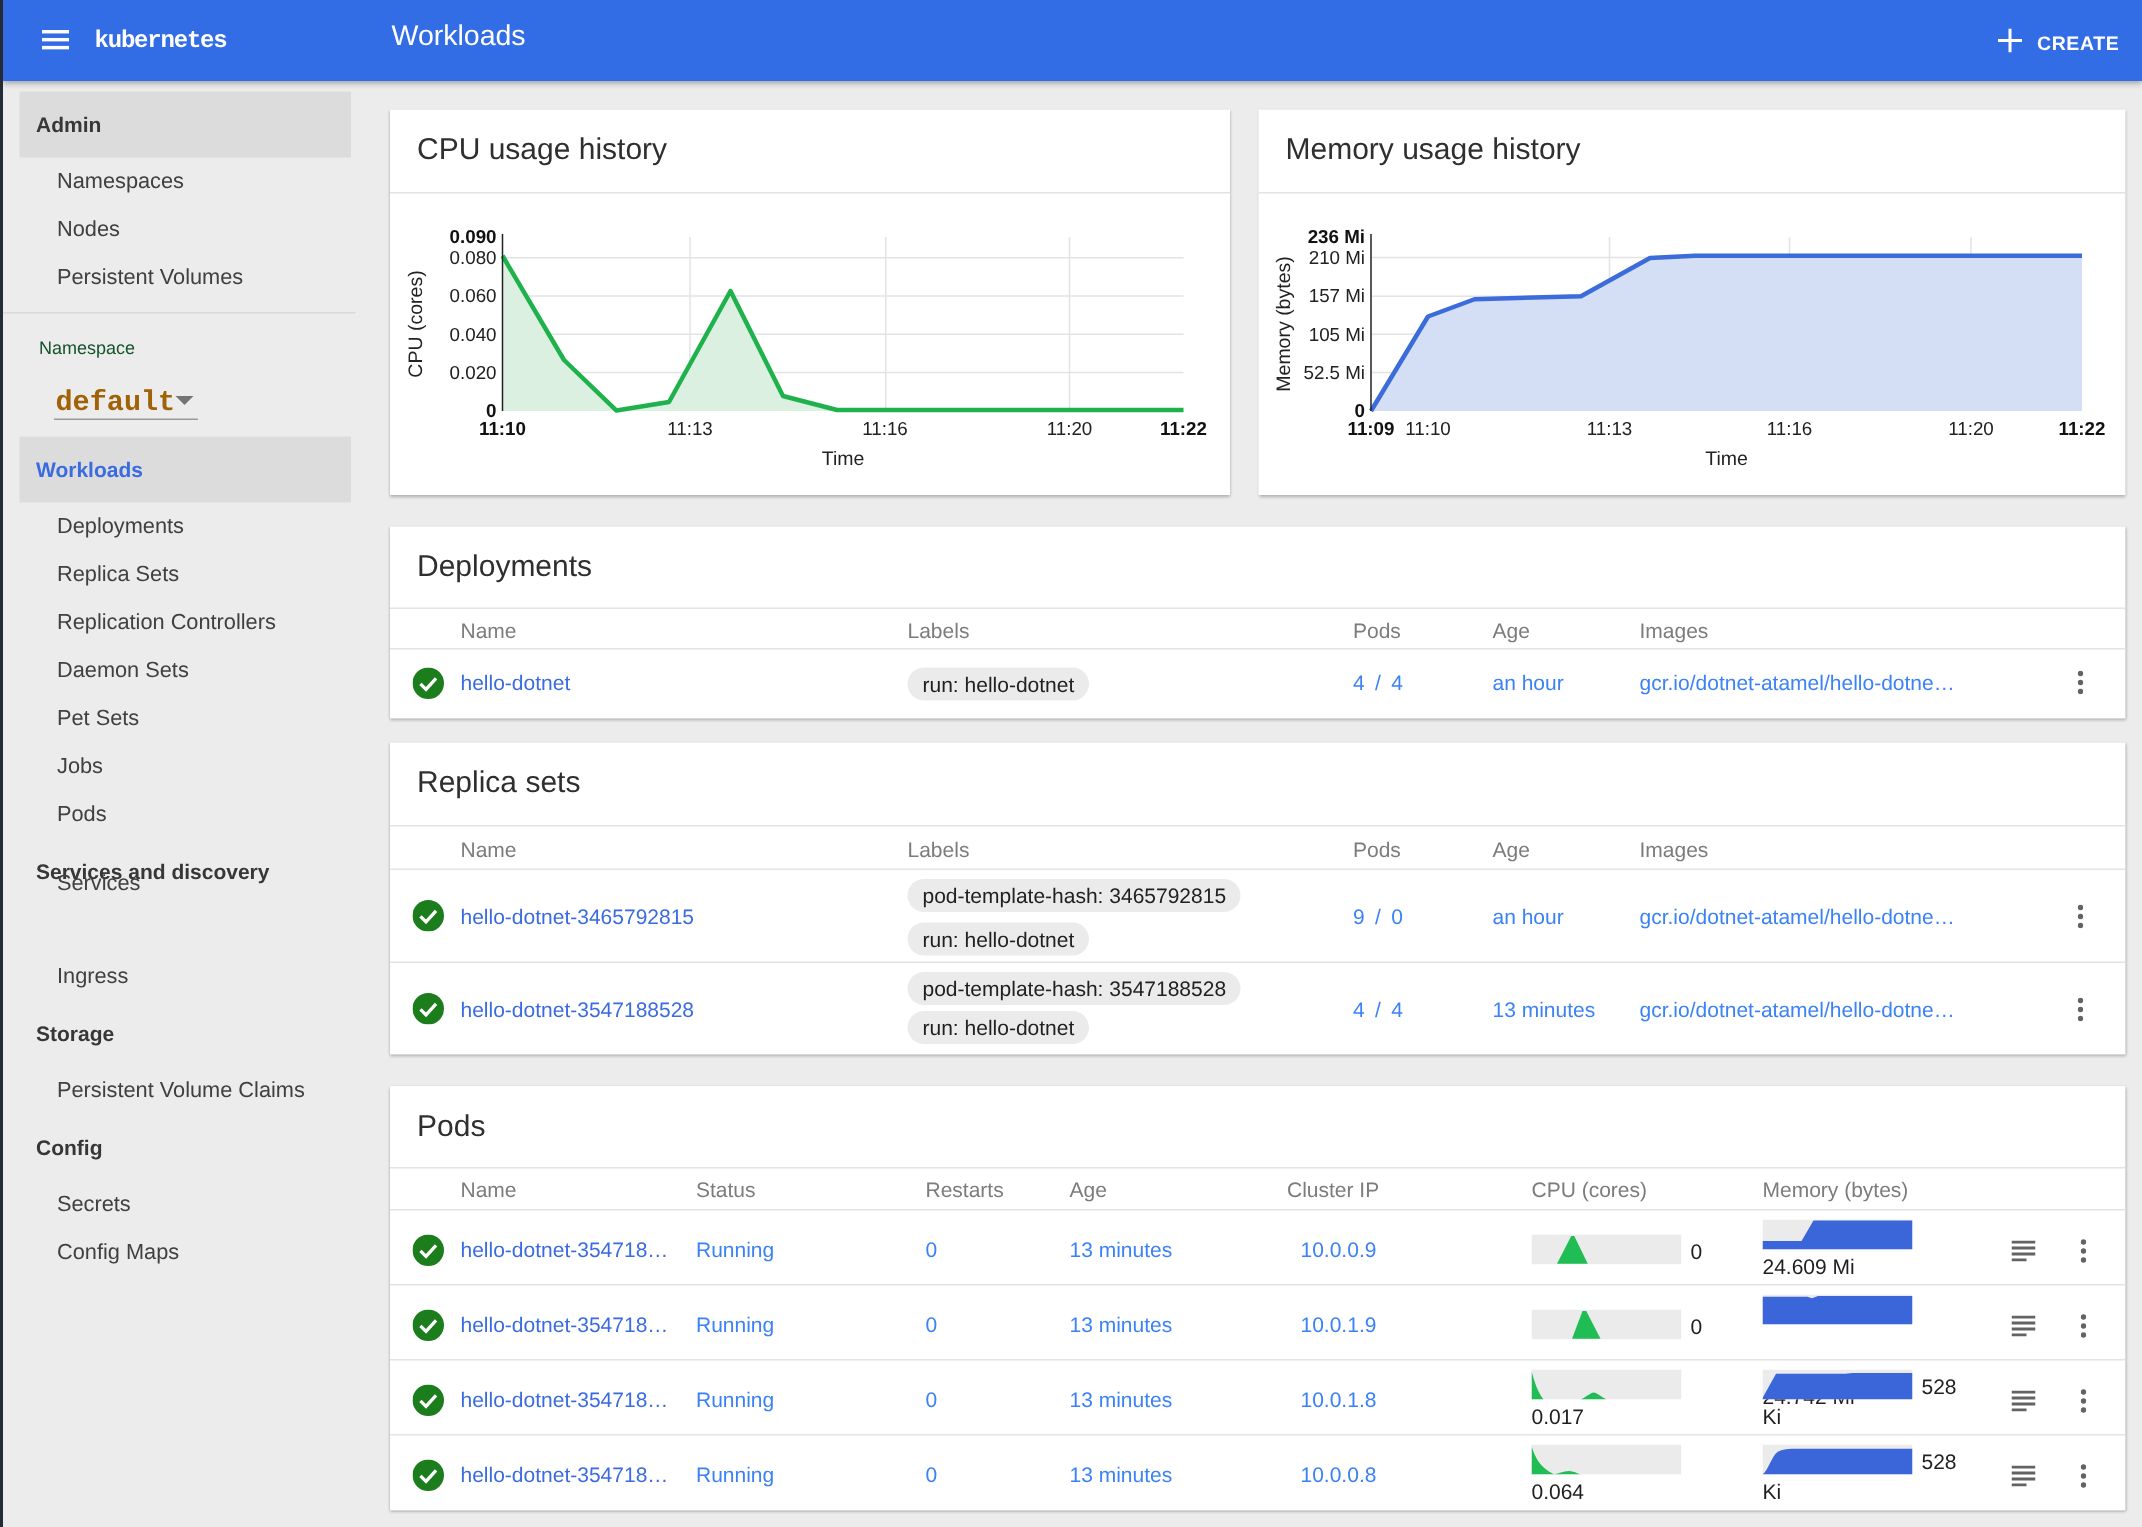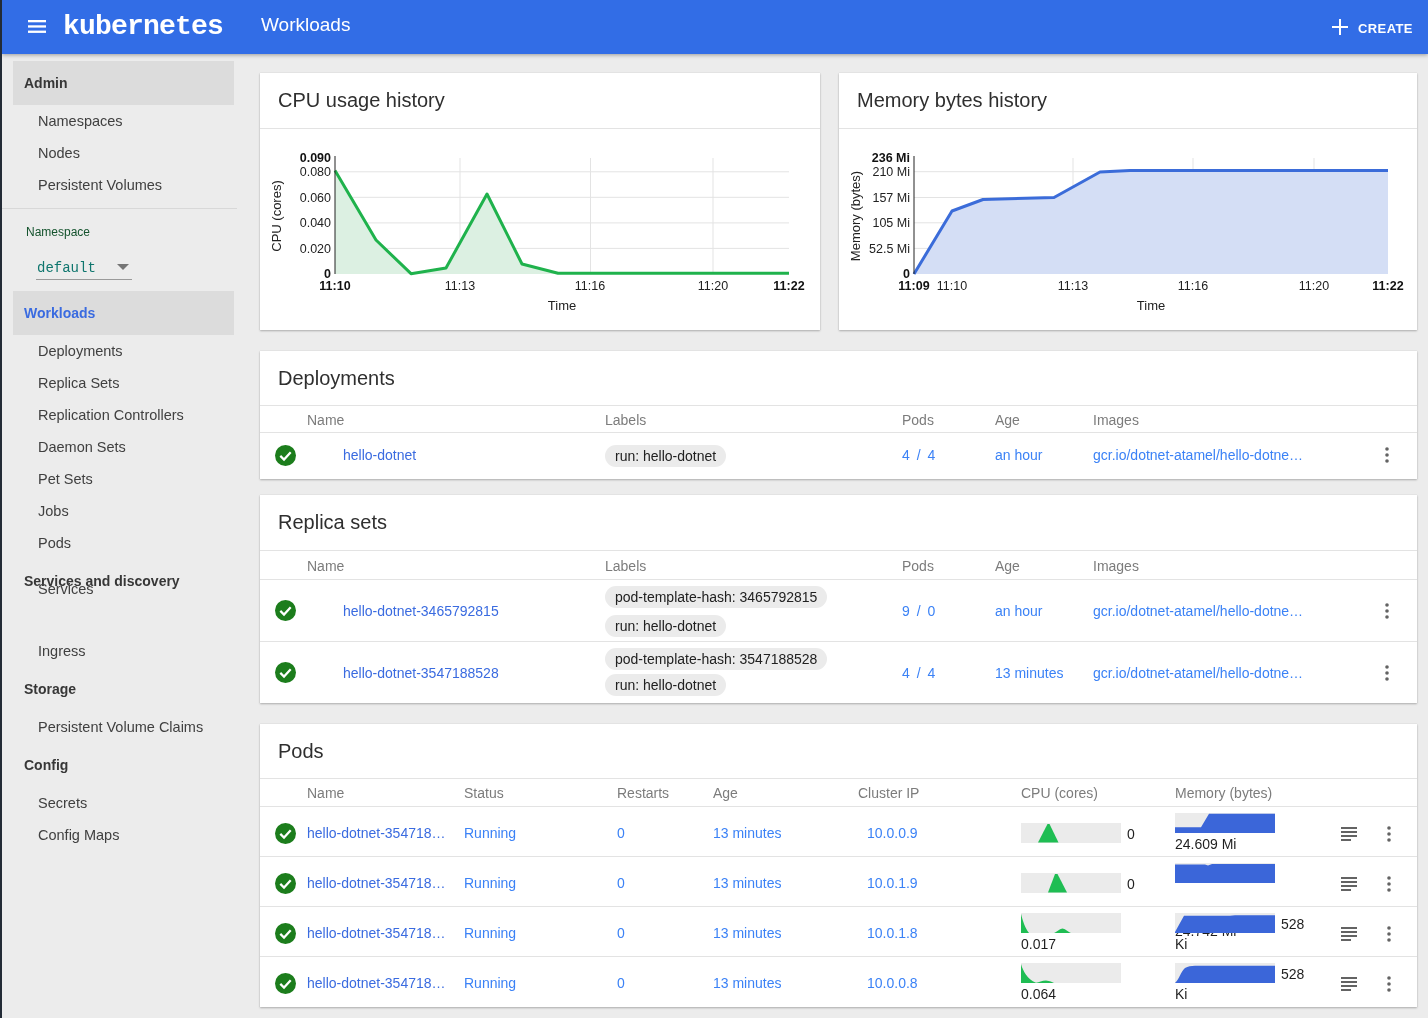--- a/index.html
+++ b/index.html
@@ -4,45 +4,45 @@
 <style>
   * { box-sizing: border-box; margin: 0; padding: 0; }
   html,body { width:1428px; height:1018px; overflow:hidden; }
   body { background:#ececec; font-family:"Liberation Sans",sans-serif; position:relative; }
   #edge { position:absolute; left:0; top:0; width:2px; height:1018px; background:#232b36; z-index:60; }
   
   #hdr { position:absolute; left:2px; top:0; width:1426px; height:54px; background:#326de6;
          box-shadow:0 1px 4px rgba(0,0,0,.35); z-index:50; }
   #burger { position:absolute; left:26px; top:19.5px; }
   #klogo { position:absolute; left:61px; top:16px; font-family:"Liberation Mono",monospace;
-           font-weight:bold; font-size:28px; letter-spacing:-0.8px; color:#fff; line-height:22px;}
+           font-weight:bold; font-size:16px; letter-spacing:-0.8px; color:#fff; line-height:22px;}
   #ptitle { position:absolute; left:259px; top:15px; font-size:19px; color:#fff; line-height:20px; }
   #create { position:absolute; left:1330px; top:19px; color:#fff; }
   #create .plus { position:absolute; left:0; top:0; }
   #create .txt { position:absolute; left:26px; top:1.5px; font-size:13px; font-weight:bold; letter-spacing:.4px; line-height:15px;}
   
   #nav { position:absolute; left:2px; top:54px; width:242px; height:964px; }
   .nhl { position:absolute; left:11px; width:221px; height:44px; background:#dcdcdc; }
   .ngroup { position:absolute; left:22px; font-size:14px; font-weight:bold; color:#373737; line-height:16px; white-space:nowrap;}
   .nitem  { position:absolute; left:36px; font-size:14.5px; color:#404040; line-height:16px; white-space:nowrap;}
   #nav .sel { color:#3a6be0; }
   #nsdivider { position:absolute; left:0; top:154px; width:235px; height:1px; background:#d8d8d8; }
   #nslabel { position:absolute; left:24px; top:170px; font-size:12px; color:#14532d; line-height:16px;}
-  #nsval { position:absolute; left:35px; top:206px; font-family:"Liberation Mono",monospace; font-weight:normal;
-           font-size:14px; color:#0f766e; line-height:17px;}
+  #nsval { position:absolute; left:35px; top:206px; font-family:"Liberation Mono",monospace; font-weight:bold;
+           font-size:19px; color:#a16207; line-height:17px;}
   #nsarrow { position:absolute; left:115px; top:210px; width:0; height:0;
              border-left:6px solid transparent; border-right:6px solid transparent; border-top:6px solid #757575; }
   #nsline { position:absolute; left:34px; top:225px; width:96px; height:1px; background:#9a9a9a; }
   
   .card { position:absolute; background:#fff; box-shadow:0 1px 2px rgba(0,0,0,.26), 0 0 1px rgba(0,0,0,.12); }
   .ctitle { position:absolute; left:18px; top:17px; font-size:20px; color:#2f2f2f; line-height:21px; }
   .tdiv { position:absolute; left:0; width:100%; height:1px; background:#e3e3e3; }
   .ht { position:absolute; font-size:14px; color:#7c7c7c; line-height:16px; white-space:nowrap;}
   .cell { position:absolute; font-size:14px; color:#3b82f6; line-height:16px; white-space:nowrap;}
-  .link { position:absolute; font-size:14px; color:#3a6be0; line-height:16px; white-space:nowrap;margin-left:36px;}
+  .link { position:absolute; font-size:14px; color:#3a6be0; line-height:16px; white-space:nowrap;}
   .plink { position:absolute; font-size:14px; color:#3a6be0; line-height:16px; white-space:nowrap; width:145px; overflow:hidden; text-overflow:ellipsis;}
   .sval { position:absolute; font-size:14px; color:#1f1f1f; line-height:16px; white-space:nowrap;}
   .chip { position:absolute; background:#ebebeb; border-radius:11px; height:22px; line-height:22px;
           padding:0 10px; font-size:14px; color:#212121; white-space:nowrap;}
   .ok, .ic { position:absolute; }
   
   svg text { font-family:"Liberation Sans",sans-serif; }
 </style>
 </head>
 <body>
@@ -119,21 +119,21 @@
     <text x="200" y="161" font-size="12.5" fill="#222" text-anchor="middle">11:13</text>
     <text x="330" y="161" font-size="12.5" fill="#222" text-anchor="middle">11:16</text>
     <text x="453" y="161" font-size="12.5" fill="#222" text-anchor="middle">11:20</text>
     <text x="529" y="161" font-size="12.5" font-weight="bold" fill="#111" text-anchor="middle">11:22</text>
     <text x="302" y="181" font-size="13" fill="#222" text-anchor="middle">Time</text>
     <text x="21" y="87" font-size="13" fill="#222" text-anchor="middle" transform="rotate(-90 21 87)">CPU (cores)</text>
   </svg>
 </div>
 
 <div class="card" id="card-mem" style="left:839px; top:73px; width:578px; height:257px;">
-  <div class="ctitle">Memory bytes history</div>
+  <div class="ctitle">Memory usage history</div>
   <div class="tdiv" style="top:55px"></div>
   <svg width="578" height="201" viewBox="0 0 578 201" style="position:absolute;left:0;top:56px">
     <line x1="234" y1="29" x2="234" y2="145" stroke="#e3e3e3" stroke-width="1"></line>
     <line x1="354" y1="29" x2="354" y2="145" stroke="#e3e3e3" stroke-width="1"></line>
     <line x1="475" y1="29" x2="475" y2="145" stroke="#e3e3e3" stroke-width="1"></line>
     <line x1="75" y1="42.7" x2="549" y2="42.7" stroke="#e3e3e3" stroke-width="1"></line>
     <line x1="75" y1="68.5" x2="549" y2="68.5" stroke="#e3e3e3" stroke-width="1"></line>
     <line x1="75" y1="93.8" x2="549" y2="93.8" stroke="#e3e3e3" stroke-width="1"></line>
     <line x1="75" y1="119.4" x2="549" y2="119.4" stroke="#e3e3e3" stroke-width="1"></line>
     <polygon points="75,145 113,82 144,70.5 215,68.5 261,43 291,41.5 549,41.5 549,145" fill="#d4def5"></polygon>

